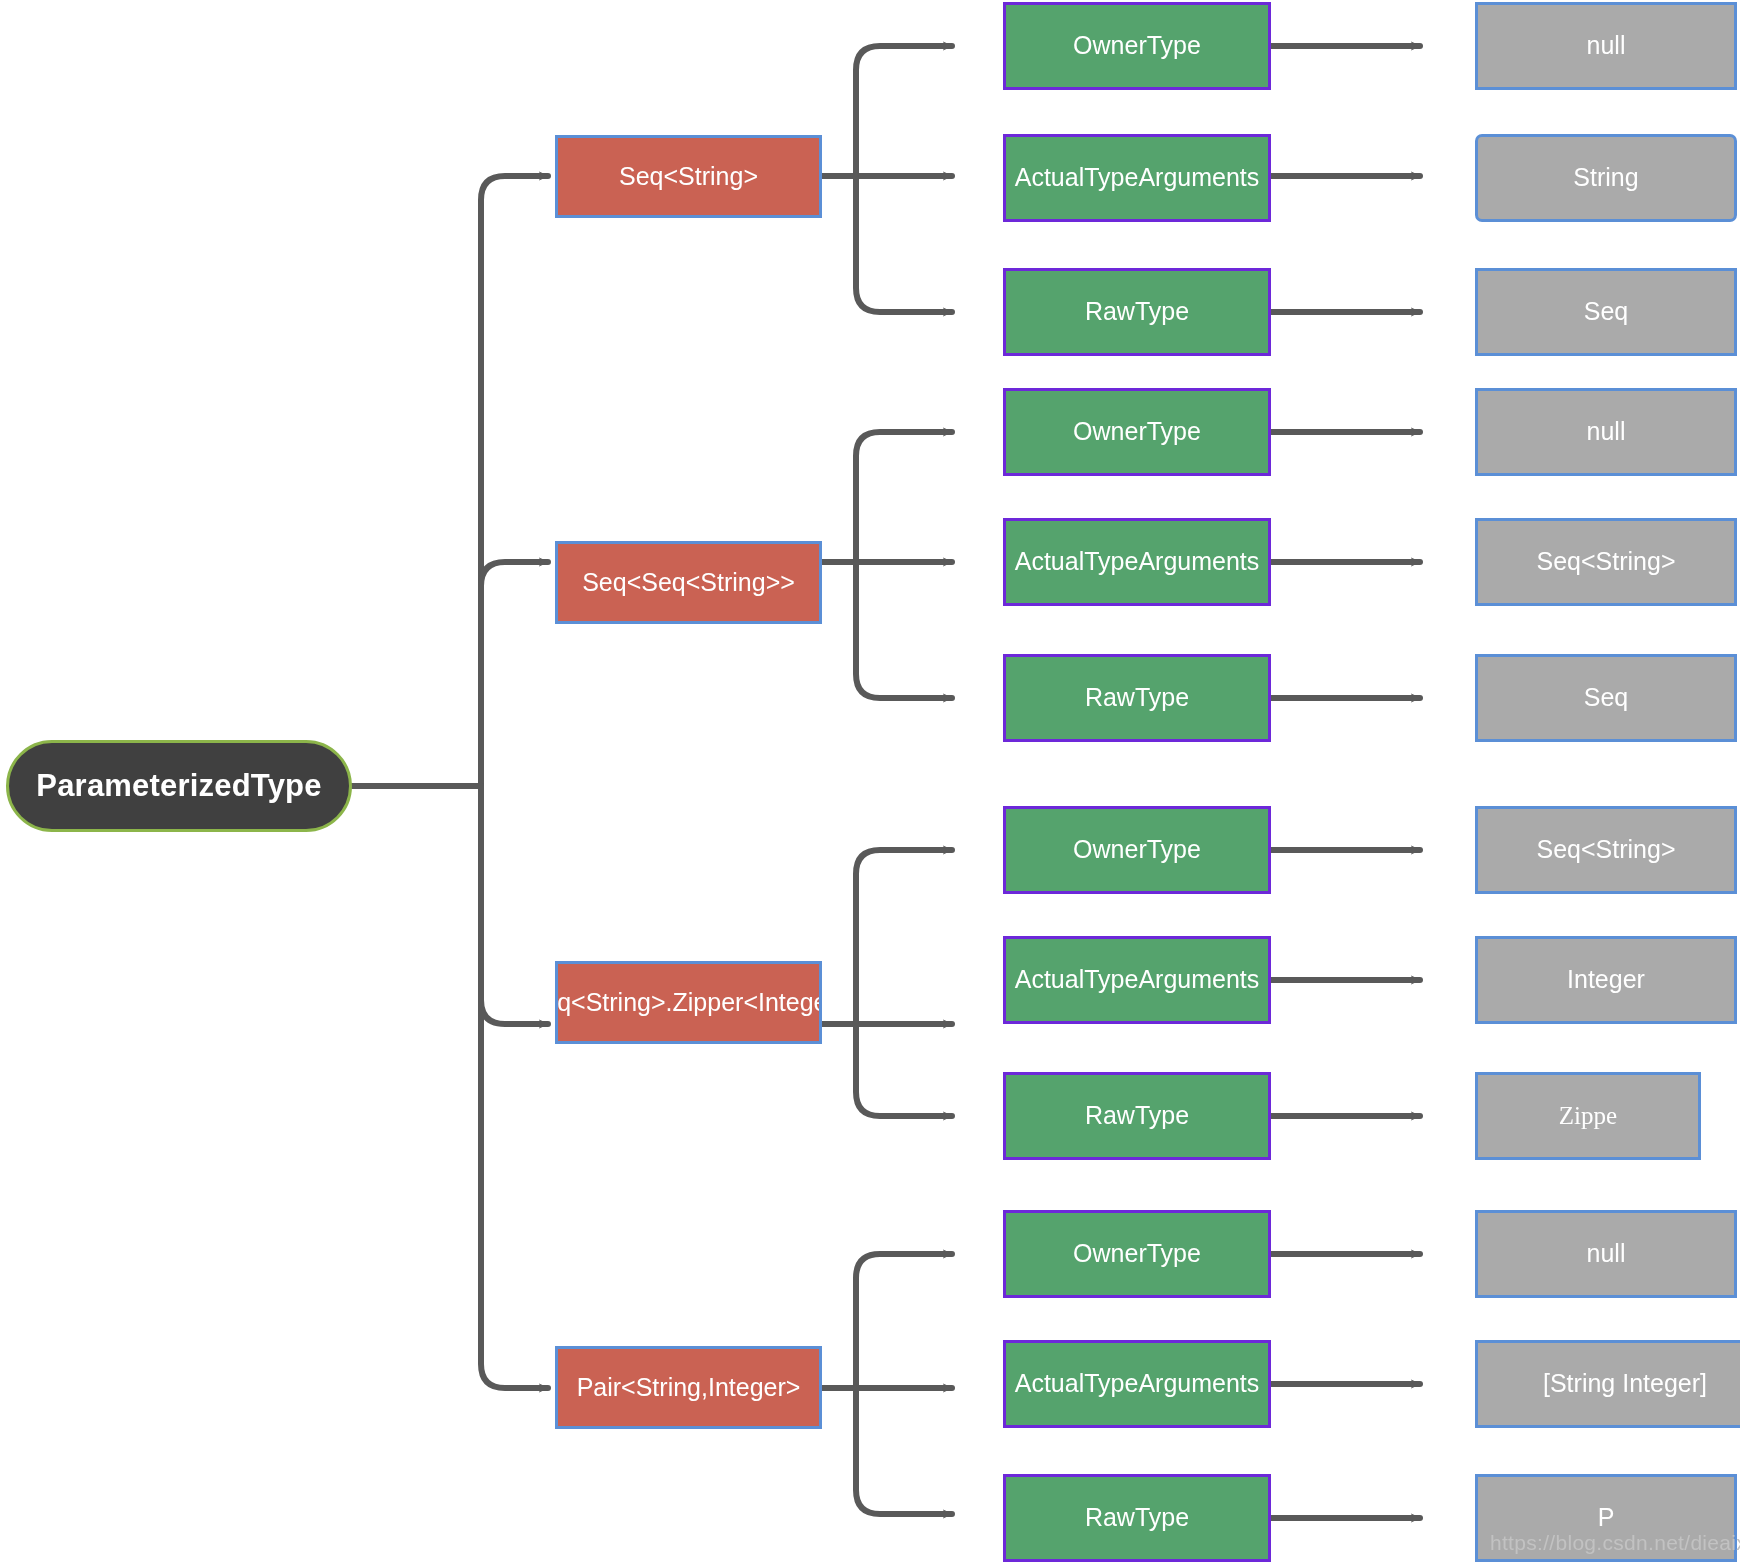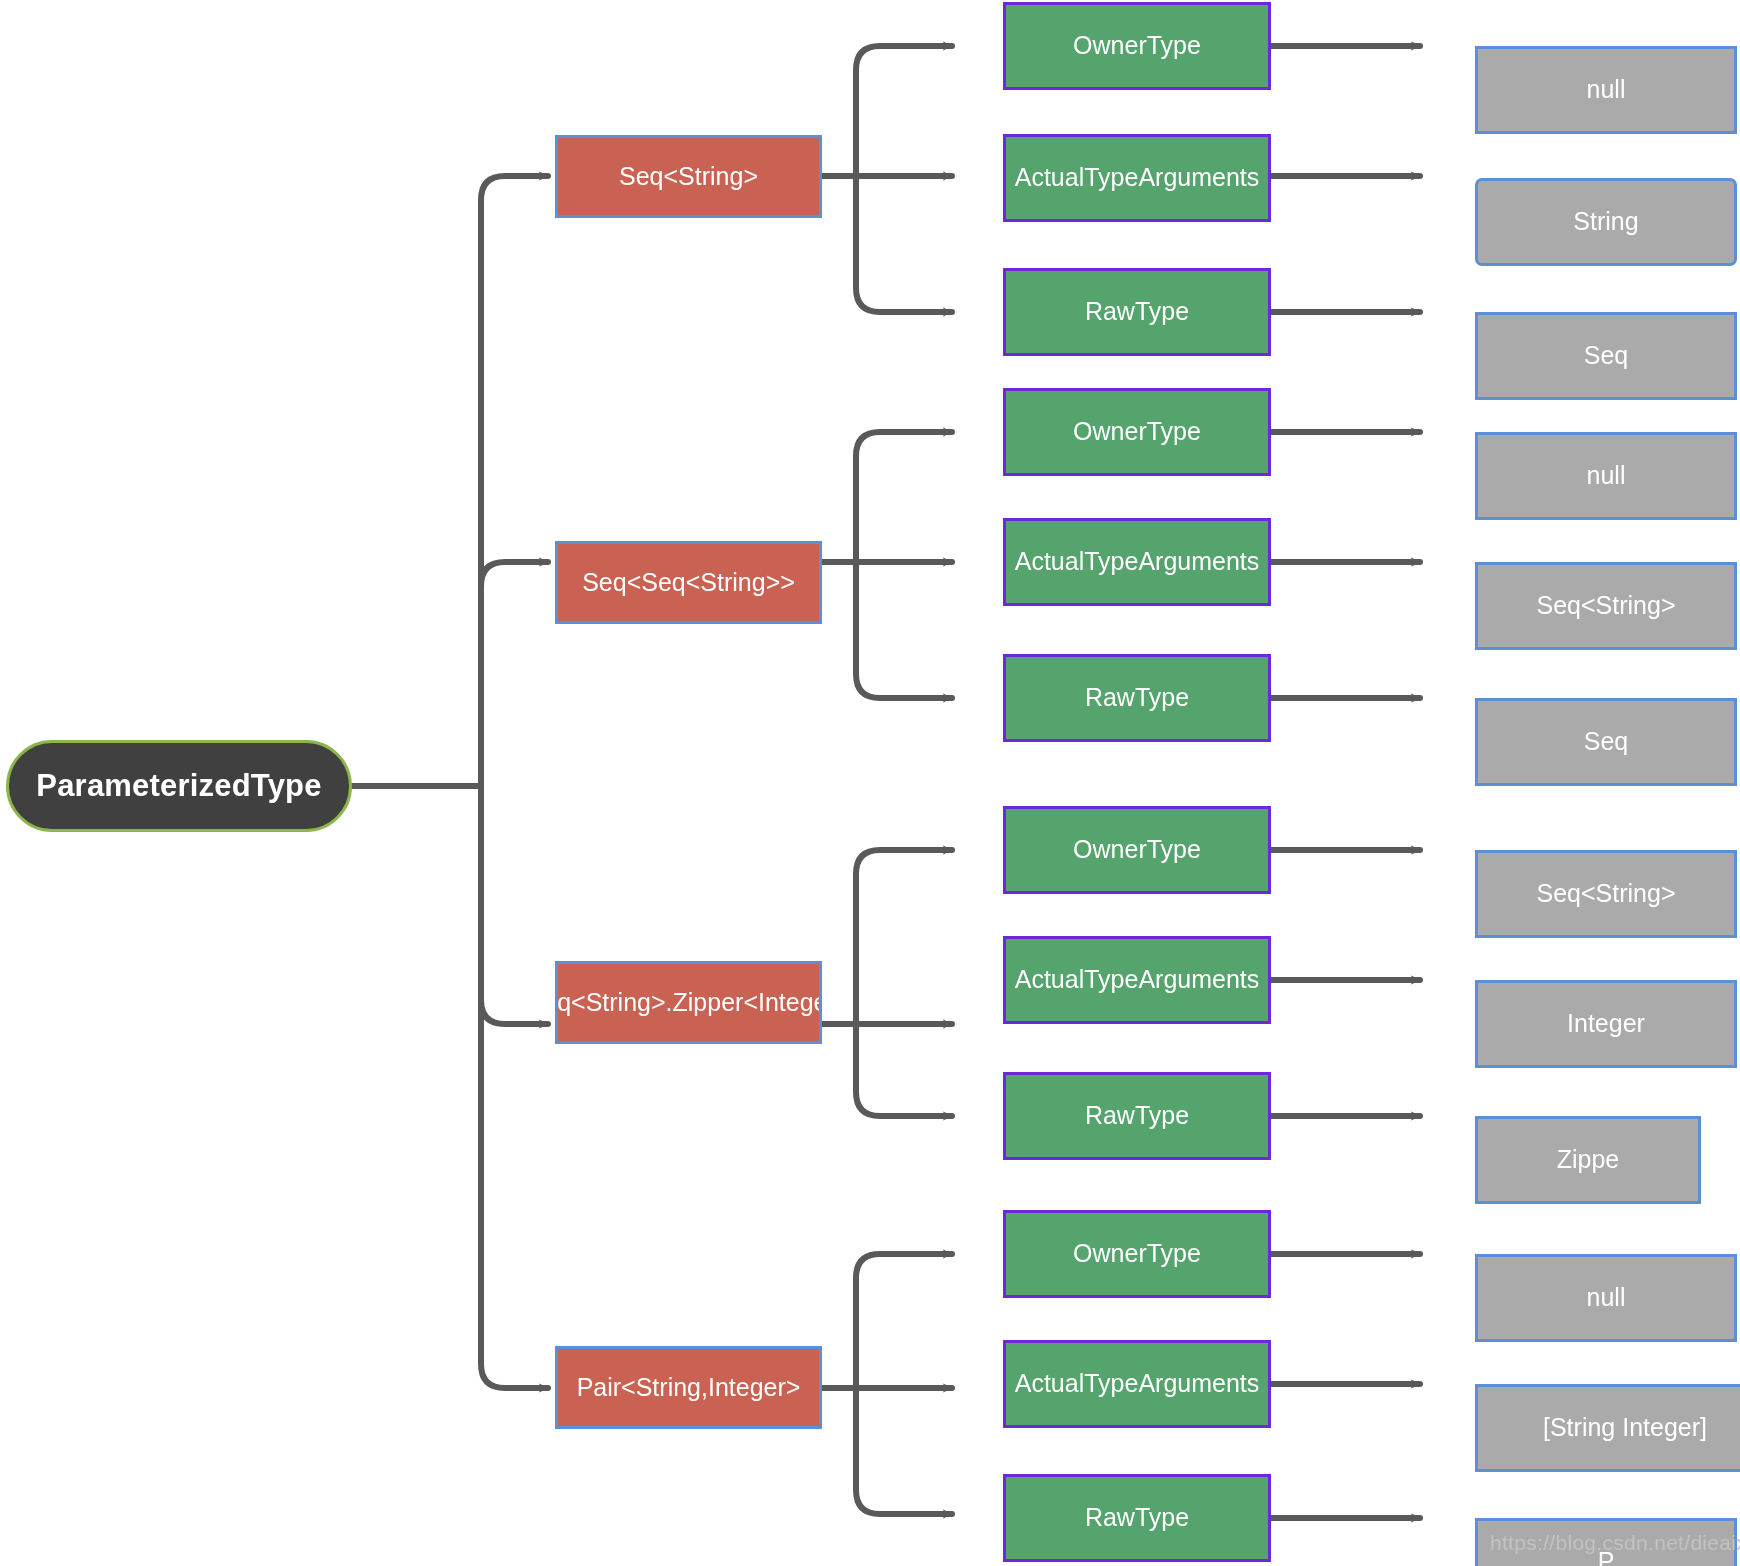--- a/index.html
+++ b/index.html
@@ -54,21 +54,20 @@
     background: #55a36d;
     border: 3px solid #6d28d9;
     font-size: 25px;
     padding: 4px 10px;
   }
   .gray-node {
     background: #aaaaaa;
     border: 3px solid #5b8fd6;
     font-size: 25px;
     padding: 4px 10px;
-    margin-top: 44px;
   }
   .watermark {
     position: absolute;
     font-family: "Liberation Sans", sans-serif;
     font-size: 21px;
     color: #c2c2c2;
     white-space: nowrap;
     letter-spacing: 0.3px;
   }
 </style>
@@ -194,21 +193,21 @@
   </div>
   <div class="node green-node" style="left:1003px; top:1072px; width:268px; height:88px;">
     <span>RawType</span>
   </div>
   <div class="node gray-node" style="left:1475px; top:806px; width:262px; height:88px;">
     <span>Seq&lt;String&gt;</span>
   </div>
   <div class="node gray-node" style="left:1475px; top:936px; width:262px; height:88px;">
     <span>Integer</span>
   </div>
-  <div class="node gray-node" style="left:1475px; top:1072px; width:226px; height:88px;">
+  <div class="node gray-node" style="left:1475px; top:1072px; width:226px; height:88px;font-family:Liberation Serif, serif;">
     <span>Zippe</span>
   </div>
 
   <div class="node red-node" style="left:555px; top:1346px; width:267px; height:83px;text-align:center;">
     <span>Pair&lt;String,Integer&gt;</span>
   </div>
   <div class="node green-node" style="left:1003px; top:1210px; width:268px; height:88px;">
     <span>OwnerType</span>
   </div>
   <div class="node green-node" style="left:1003px; top:1340px; width:268px; height:88px;">

